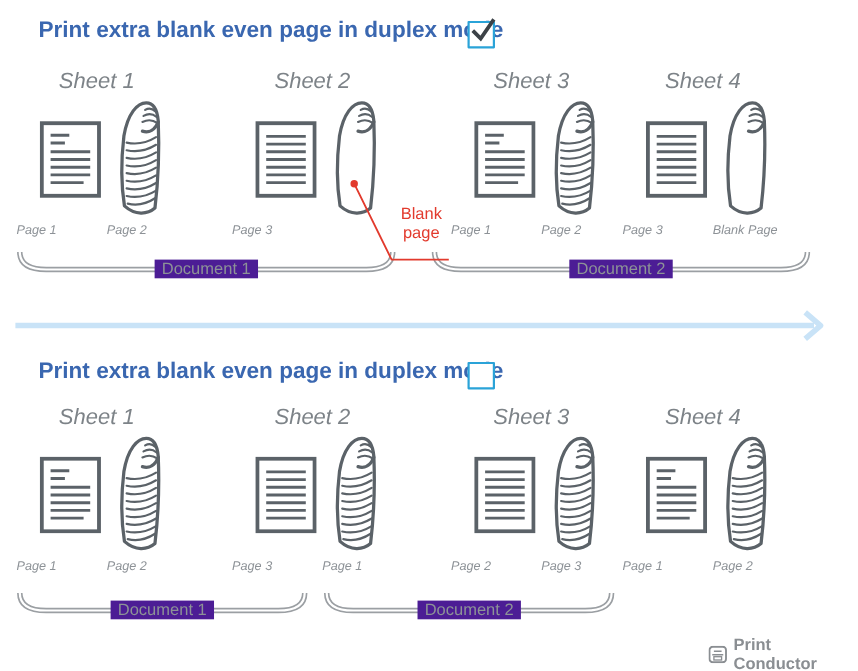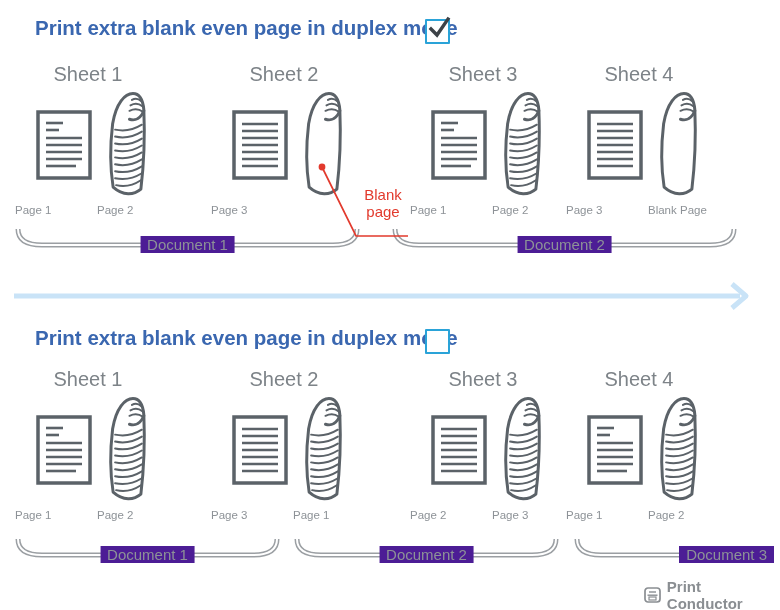--- a/index.html
+++ b/index.html
@@ -4,21 +4,21 @@
 <style>
   html,body{margin:0;padding:0;background:#fff;}
   .canvas{position:relative;width:780px;height:610px;background:#fff;overflow:hidden;
           font-family:"Liberation Sans", sans-serif;}
   .panel{position:absolute;left:0;width:780px;height:280px;}
   .panel.p1{top:0;} .panel.p2{top:310px;}
   .hdr-title{position:absolute;left:35px;top:16px;font-size:20.5px;font-weight:600;color:#3a67b0;}
   .cbx{position:absolute;left:425px;top:19px;width:21px;height:21px;background:#fff;
        border:2px solid #2aa3d8;border-radius:1px;cursor:pointer;}
   .cbx svg{position:absolute;left:1px;top:-4px;overflow:visible;}
-  .sheet{position:absolute;width:150px;height:165px;top:63px;}
+  .sheet{position:absolute;width:150px;height:165px;top:63px;font-style:italic;}
   .p2 .sheet{top:58px;}
   .sh1{left:13px;} .sh2{left:209px;} .sh3{left:408px;} .sh4{left:564px;}
   .s-title{position:absolute;left:0;top:0;width:150px;text-align:center;
            font-size:20px;color:#7d8388;font-weight:400;}
   .icon-flat{position:absolute;left:23px;top:47px;width:56px;height:70px;}
   .icon-curl{position:absolute;left:93px;top:27px;width:42px;height:113px;}
   .plabel{position:absolute;top:141px;font-size:11.5px;line-height:13px;color:#8d9297;text-align:left;}
   .pl-front{left:2px;width:100px;}
   .pl-back{left:84px;width:60px;}
   .bracket{position:absolute;top:226px;height:28px;}
@@ -231,27 +231,20 @@
       </svg>
       <span class="doc-label">Document 1</span>
     </div>
     <div class="bracket" style="left:294px;width:265px;">
       <svg width="265" height="26">
         <path d="M3,3 C3,14 12,19 27,19 L238,19 C253,19 262,14 262,3" stroke="#9b9fa3" stroke-width="5" fill="none"></path>
         <path d="M3,3 C3,14 12,19 27,19 L238,19 C253,19 262,14 262,3" stroke="#fff" stroke-width="2" fill="none"></path>
       </svg>
       <span class="doc-label">Document 2</span>
     </div>
-    <div class="bracket" style="left:574px;width:202px;">
-      <svg width="202" height="26">
-        <path d="M3,3 C3,14 12,19 27,19 L196,19" stroke="#9b9fa3" stroke-width="5" fill="none"></path>
-        <path d="M3,3 C3,14 12,19 27,19 L196,19" stroke="#fff" stroke-width="2" fill="none"></path>
-      </svg>
-      <span class="doc-label right-end">Document 3</span>
-    </div>
   </div>
 
   <div class="brand">
     <svg width="17" height="16">
       <rect x="1" y="1" width="15" height="14" rx="3" fill="none" stroke="#8a8e92" stroke-width="1.7"></rect>
       <path d="M5,5 h7" stroke="#8a8e92" stroke-width="1.4"></path>
       <path d="M3.5,8.2 h10" stroke="#8a8e92" stroke-width="1.4"></path>
       <rect x="5" y="10" width="7" height="3" fill="none" stroke="#8a8e92" stroke-width="1.2"></rect>
     </svg>
     <span>Print Conductor</span>

